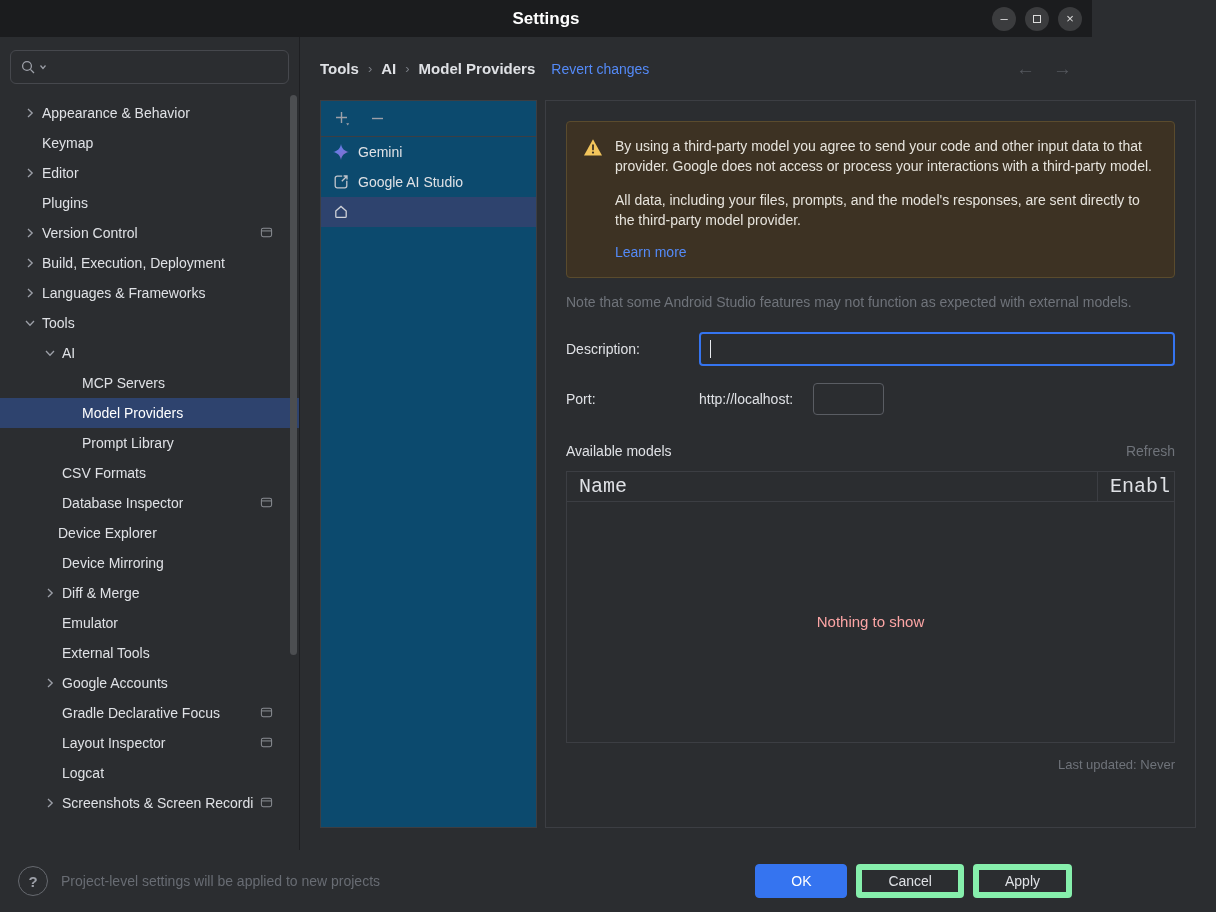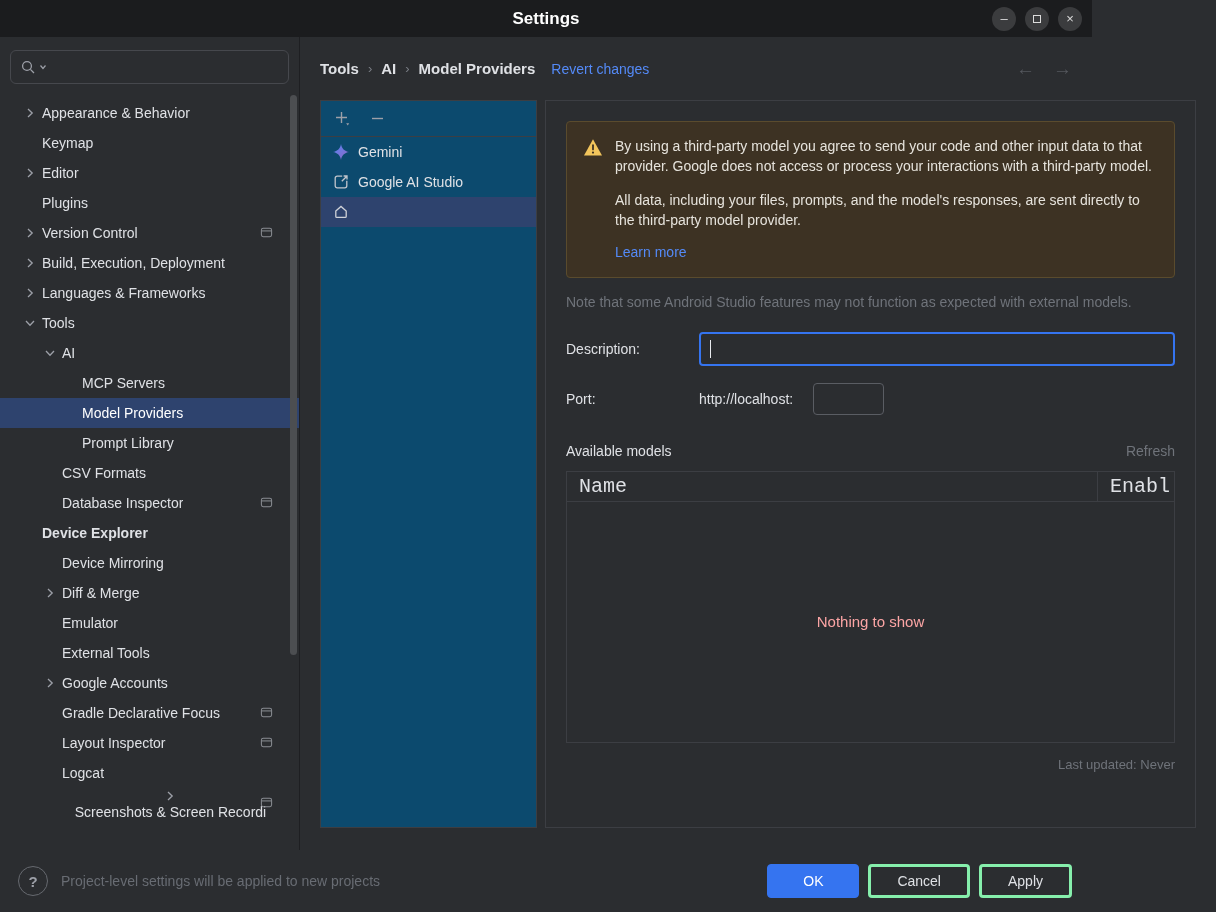--- a/index.html
+++ b/index.html
@@ -86,21 +86,21 @@
   .empty-text { color:#fca5a5; font-size:15px; }
   .last-updated { margin:14px 20px 0; text-align:right; color:#6f737a; font-size:13px; }
 
   
   .footer { height:62px; flex:none; display:flex; align-items:center; padding:0 20px 0 18px; gap:13px; background:#2b2d30; }
   .help { width:30px; height:30px; flex:none; border-radius:50%; border:1.5px solid #66696f; color:#9da0a8; display:flex; align-items:center; justify-content:center; font-size:15px; font-weight:700; cursor:pointer; }
   .footer-note { color:#686c73; font-size:14px; }
   .footer-btns { margin-left:auto; display:flex; gap:9px; }
   .btn { height:34px; border-radius:4px; font-size:14px; font-family:inherit; cursor:pointer; display:inline-flex; align-items:center; justify-content:center; }
   .btn-primary { width:92px; background:#3574f0; border:1px solid #3574f0; color:#ffffff; }
-  .btn-secondary { min-width:91px; padding:0 26px; background:transparent; border:3px solid #86efac; color:#dfe1e5; }
+  .btn-secondary { min-width:91px; padding:0 26px; background:transparent; border:6px solid #86efac; color:#dfe1e5; }
 </style>
 </head>
 <body>
 
 <div class="window">
 
   <div class="titlebar">
     <div class="title">Settings</div>
     <div class="win-controls">
       <div class="win-btn">
@@ -221,21 +221,21 @@
           <div class="tree-row" style="padding-left: 40px;">
             <span class="chev"></span>
             <span class="tree-label">Database Inspector</span>
             <span class="badge">
               <svg width="13" height="13" viewBox="0 0 14 14">
                 <rect x="1.5" y="2.5" width="11" height="9" rx="2" fill="none" stroke="#8a8d93" stroke-width="1.1"></rect>
                 <path d="M2 5.3 H12" stroke="#8a8d93" stroke-width="1.1"></path>
               </svg>
             </span>
           </div>
-          <div class="tree-row" style="padding-left: 20px; font-weight: bold;">
+          <div class="tree-row" style="padding-left: 36px;">
             <span class="chev"></span>
             <span class="tree-label">Device Explorer</span>
           </div>
           <div class="tree-row" style="padding-left: 40px;">
             <span class="chev"></span>
             <span class="tree-label">Device Mirroring</span>
           </div>
           <div class="tree-row" style="padding-left: 40px;">
             <span class="chev">
               <svg width="16" height="16" viewBox="0 0 16 16">
@@ -277,21 +277,21 @@
               <svg width="13" height="13" viewBox="0 0 14 14">
                 <rect x="1.5" y="2.5" width="11" height="9" rx="2" fill="none" stroke="#8a8d93" stroke-width="1.1"></rect>
                 <path d="M2 5.3 H12" stroke="#8a8d93" stroke-width="1.1"></path>
               </svg>
             </span>
           </div>
           <div class="tree-row" style="padding-left: 40px;">
             <span class="chev"></span>
             <span class="tree-label">Logcat</span>
           </div>
-          <div class="tree-row" style="padding-left: 40px; flex-direction: column;">
+          <div class="tree-row" style="padding-left: 40px;">
             <span class="chev">
               <svg width="16" height="16" viewBox="0 0 16 16">
                 <path d="M6 4 L10.2 8 L6 12" fill="none" stroke="#9da0a8" stroke-width="1.3"></path>
               </svg>
             </span>
             <span class="tree-label">Screenshots &amp; Screen Recordi</span>
             <span class="badge">
               <svg width="13" height="13" viewBox="0 0 14 14">
                 <rect x="1.5" y="2.5" width="11" height="9" rx="2" fill="none" stroke="#8a8d93" stroke-width="1.1"></rect>
                 <path d="M2 5.3 H12" stroke="#8a8d93" stroke-width="1.1"></path>

